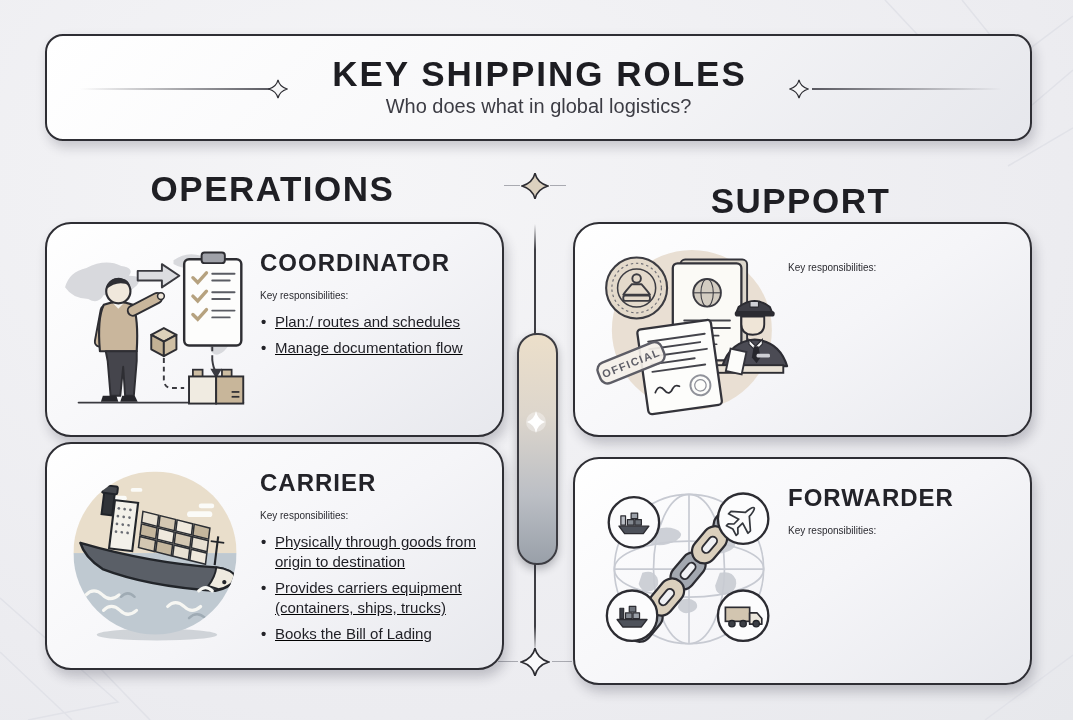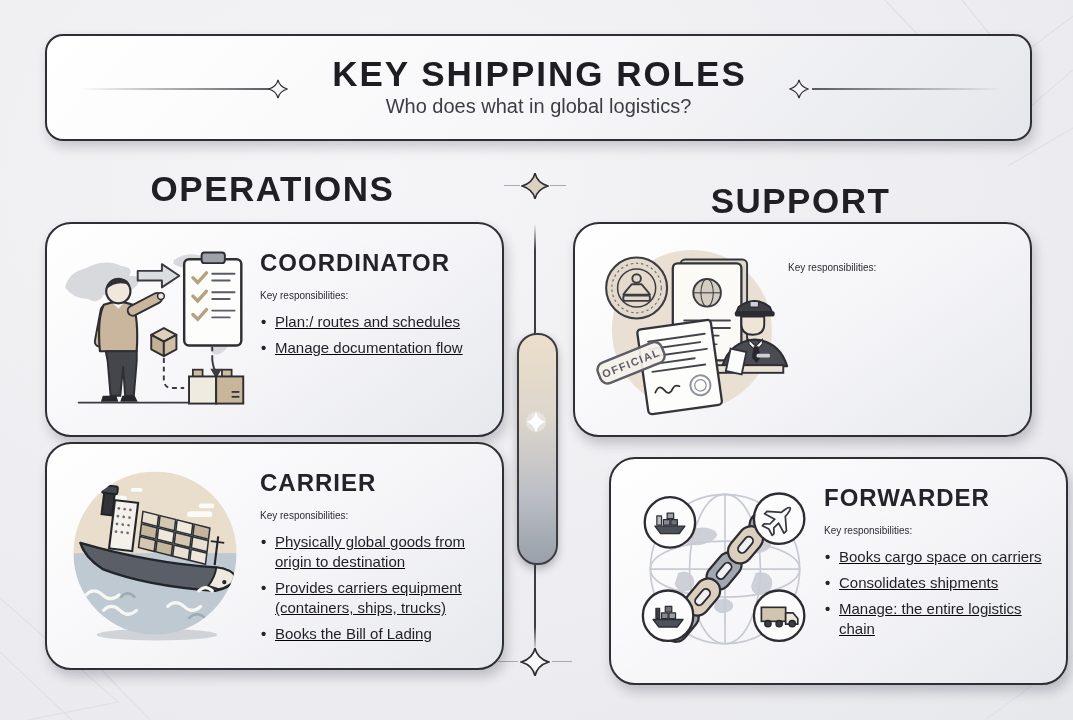--- a/index.html
+++ b/index.html
@@ -47,21 +47,21 @@
   .bhair.r{left:552px;width:20px;}
 
   
   .card{position:absolute;width:455px;z-index:3;
     background:linear-gradient(145deg,#ffffff 0%,#f5f5f8 55%,#e7e8ed 100%);
     border:2px solid #2e2e34;border-radius:26px;
     box-shadow:3px 7px 12px rgba(40,42,60,.24);}
   .card.coordinator{left:45px;top:222px;height:211px;}
   .card.broker{left:573px;top:222px;height:211px;}
   .card.carrier{left:45px;top:442px;height:224px;}
-  .card.forwarder{left:573px;top:457px;height:224px;margin-left:36px;}
+  .card.forwarder{left:573px;top:457px;height:224px;}
   .illus{position:absolute;pointer-events:none;}
   .card.coordinator .illus{left:10px;top:13px;width:204px;height:184px;}
   .card.broker .illus{left:14px;top:10px;width:200px;height:190px;}
   .card.carrier .illus{left:6px;top:10px;width:204px;height:202px;}
   .card.forwarder .illus{left:16px;top:12px;width:196px;height:198px;}
   .illus svg{width:100%;height:100%;}
   .content{position:absolute;left:213px;top:25px;width:228px;}
   .card-title{margin:0;font-size:24px;font-weight:700;letter-spacing:1px;color:#232329;}
   .resp-label{margin:13px 0 0 0;font-size:10px;color:#2b2b31;}
   ul.resp{list-style:none;margin:11px 0 0 0;padding:0;text-decoration:underline;}
@@ -315,21 +315,21 @@
             <path d="M70,138 q7,-7 14,0"></path>
             <path d="M140,160 q8,-8 17,0"></path>
           </g>
         </g>
       </svg>
     </div>
     <div class="content">
       <h3 class="card-title">CARRIER</h3>
       <p class="resp-label">Key responsibilities:</p>
       <ul class="resp">
-        <li>Physically global goods from origin to destination</li>
+        <li>Physically through goods from origin to destination</li>
         <li>Provides carriers equipment (containers, ships, trucks)</li>
         <li>Books the Bill of Lading</li>
       </ul>
     </div>
   </section>
 
   <section class="card forwarder">
     <div class="illus">
       <svg viewBox="0 0 210 190">
         <g fill="none" stroke="#c7cad2" stroke-width="1.8">
@@ -402,21 +402,16 @@
             <circle cx="-12" cy="8.5" r="3.4" fill="#3b3e45" stroke="#22242a" stroke-width="1.4"></circle>
             <circle cx="0" cy="8.5" r="3.4" fill="#3b3e45" stroke="#22242a" stroke-width="1.4"></circle>
             <circle cx="14" cy="8.5" r="3.4" fill="#3b3e45" stroke="#22242a" stroke-width="1.4"></circle>
           </g>
         </g>
       </svg>
     </div>
     <div class="content">
       <h3 class="card-title">FORWARDER</h3>
       <p class="resp-label">Key responsibilities:</p>
-      <ul class="resp">
-        <li>Books cargo space on carriers</li>
-        <li>Consolidates shipments</li>
-        <li>Manage: the entire logistics chain</li>
-      </ul>
     </div>
   </section>
 
 </div>
 
 </body></html>

